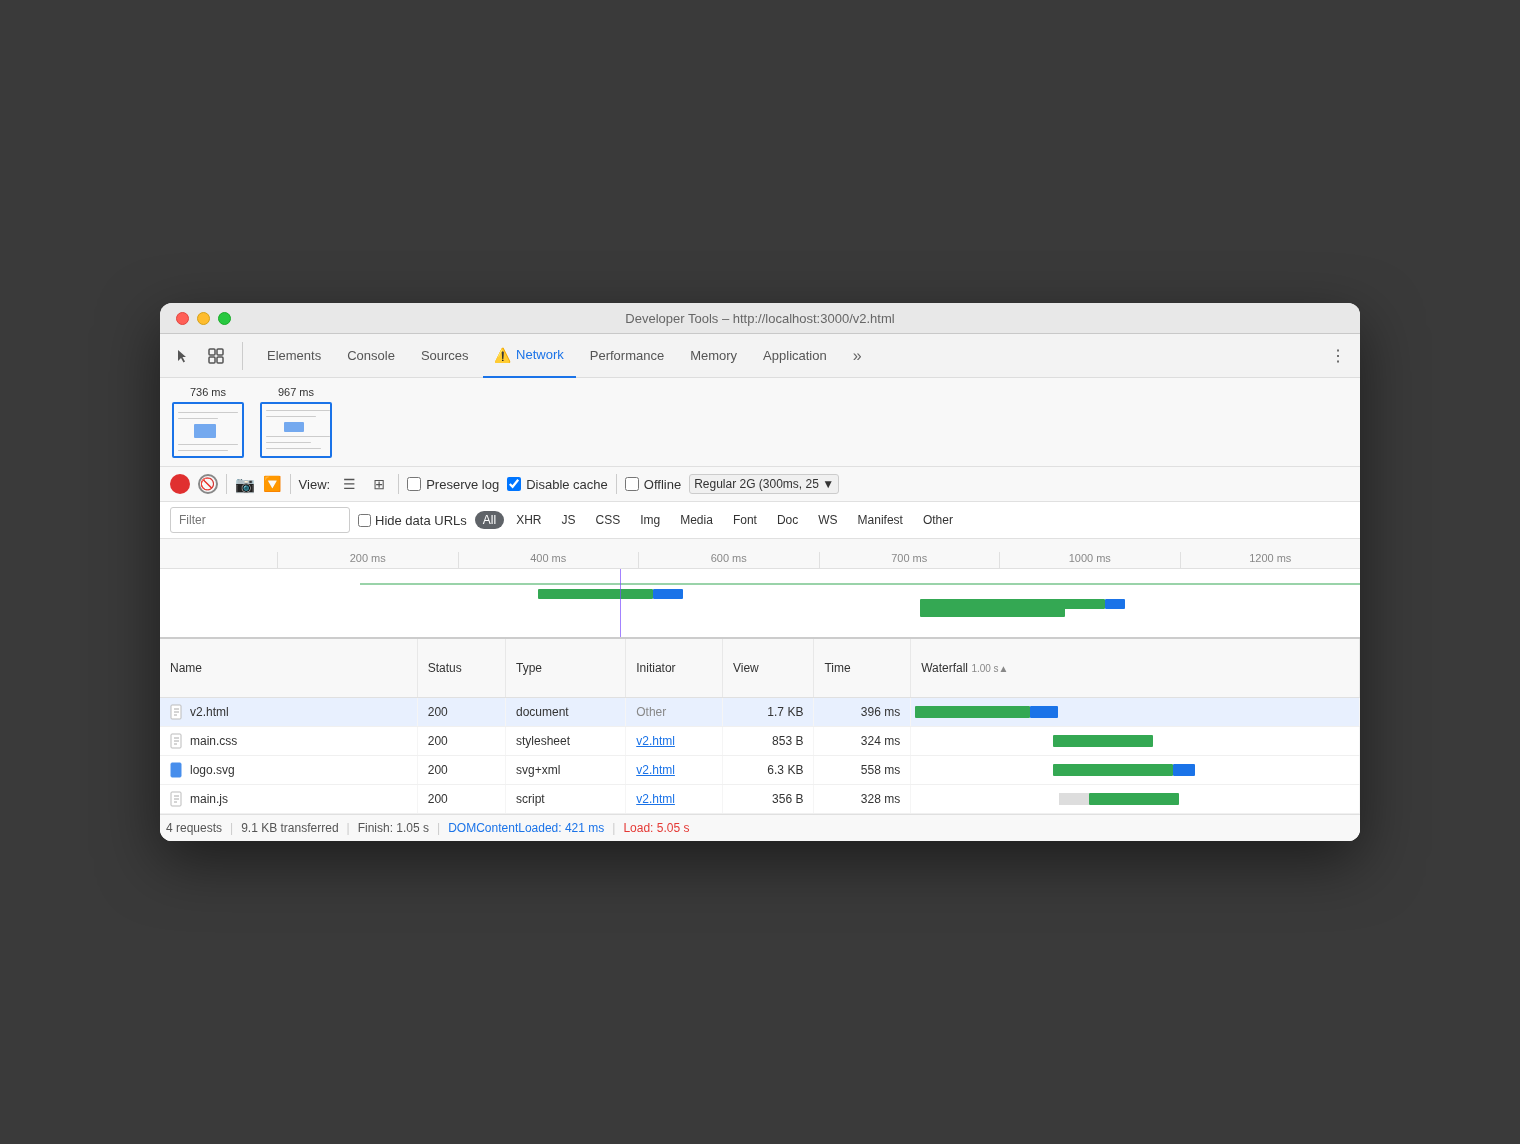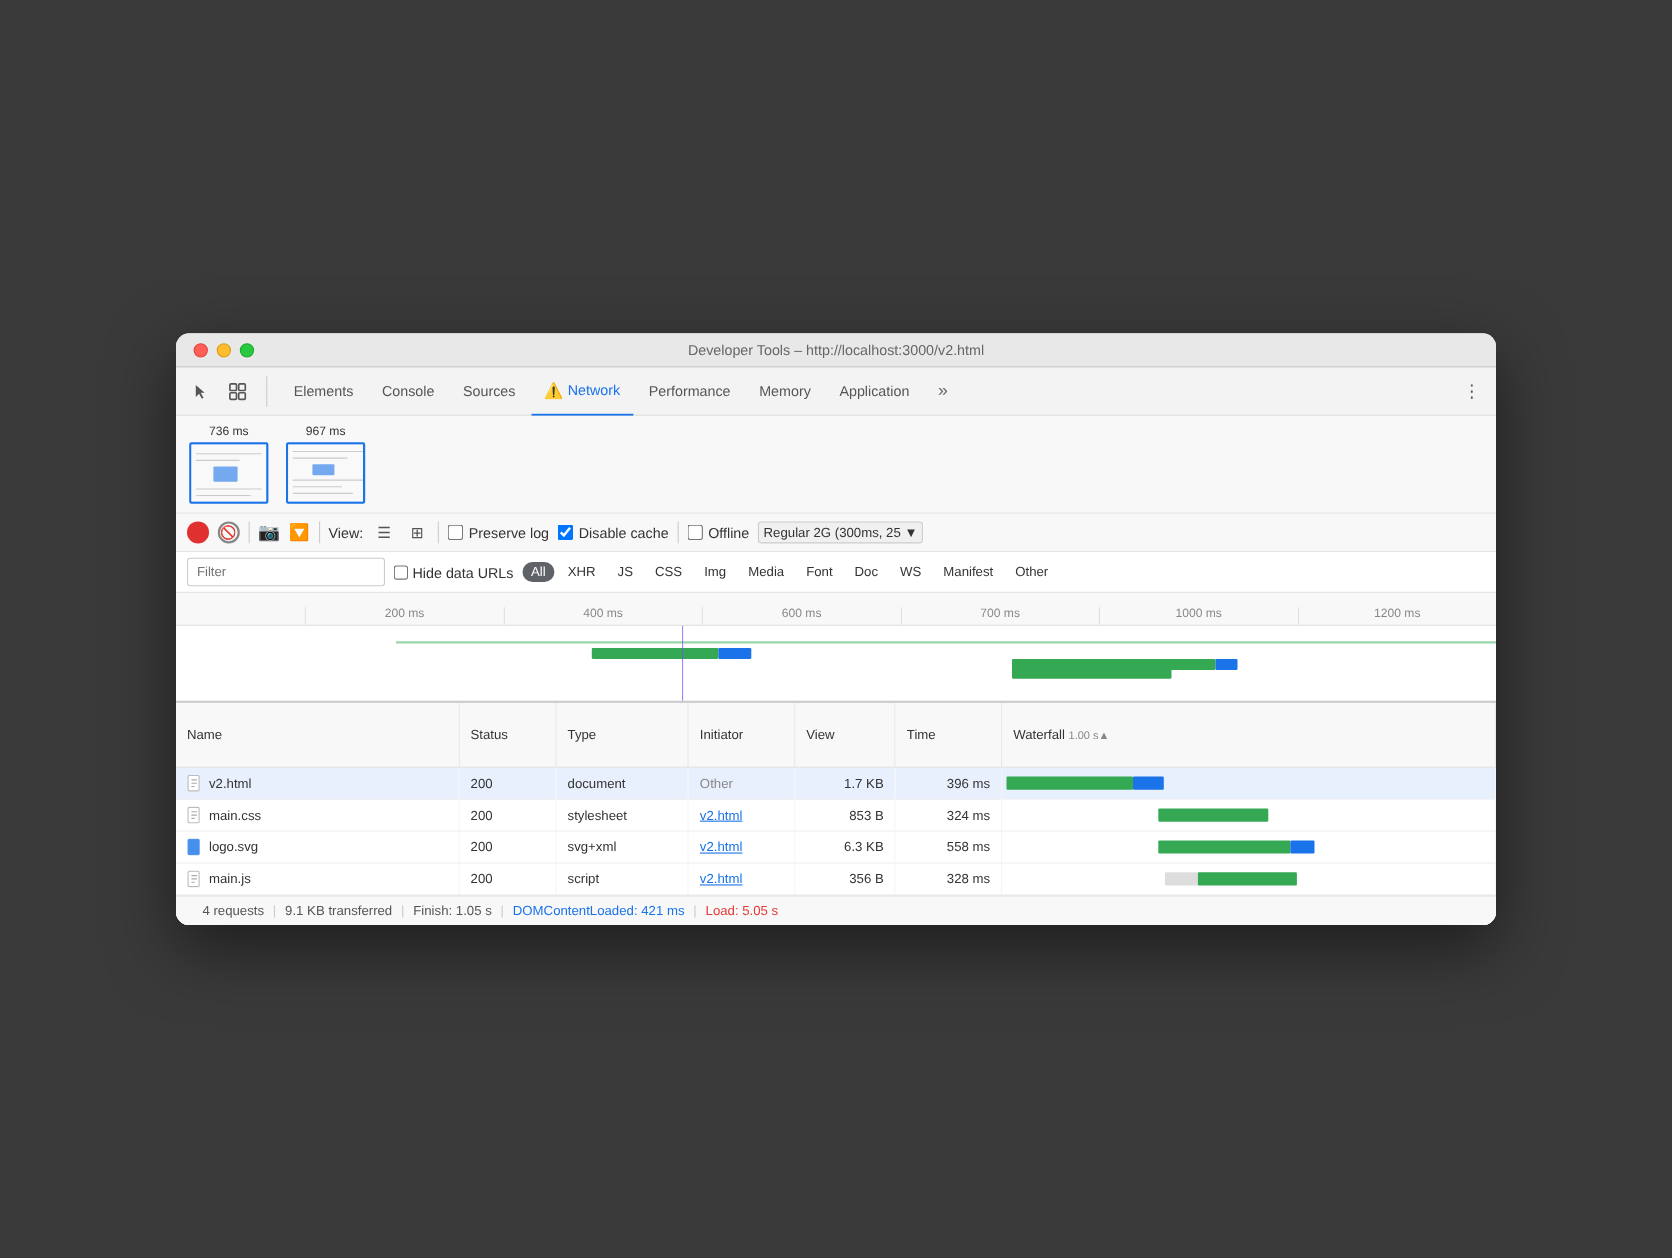--- a/index.html
+++ b/index.html
@@ -393,21 +393,21 @@
       transform: translateY(-50%);
       border-radius: 1px;
     }
     .wf-green { background: #34a853; }
     .wf-blue { background: #1a73e8; }
     
     .status-bar {
       display: flex;
       align-items: center;
       gap: 8px;
-      padding: 6px 24px;
+      padding: 6px 6px;
       background: #f8f8f8;
       border-top: 1px solid #e0e0e0;
       font-size: 12px;
       color: #555;
     }
     .status-sep {
       color: #ccc;
     }
     .status-blue { color: #1a73e8; }
     .status-red { color: #e53935; }

